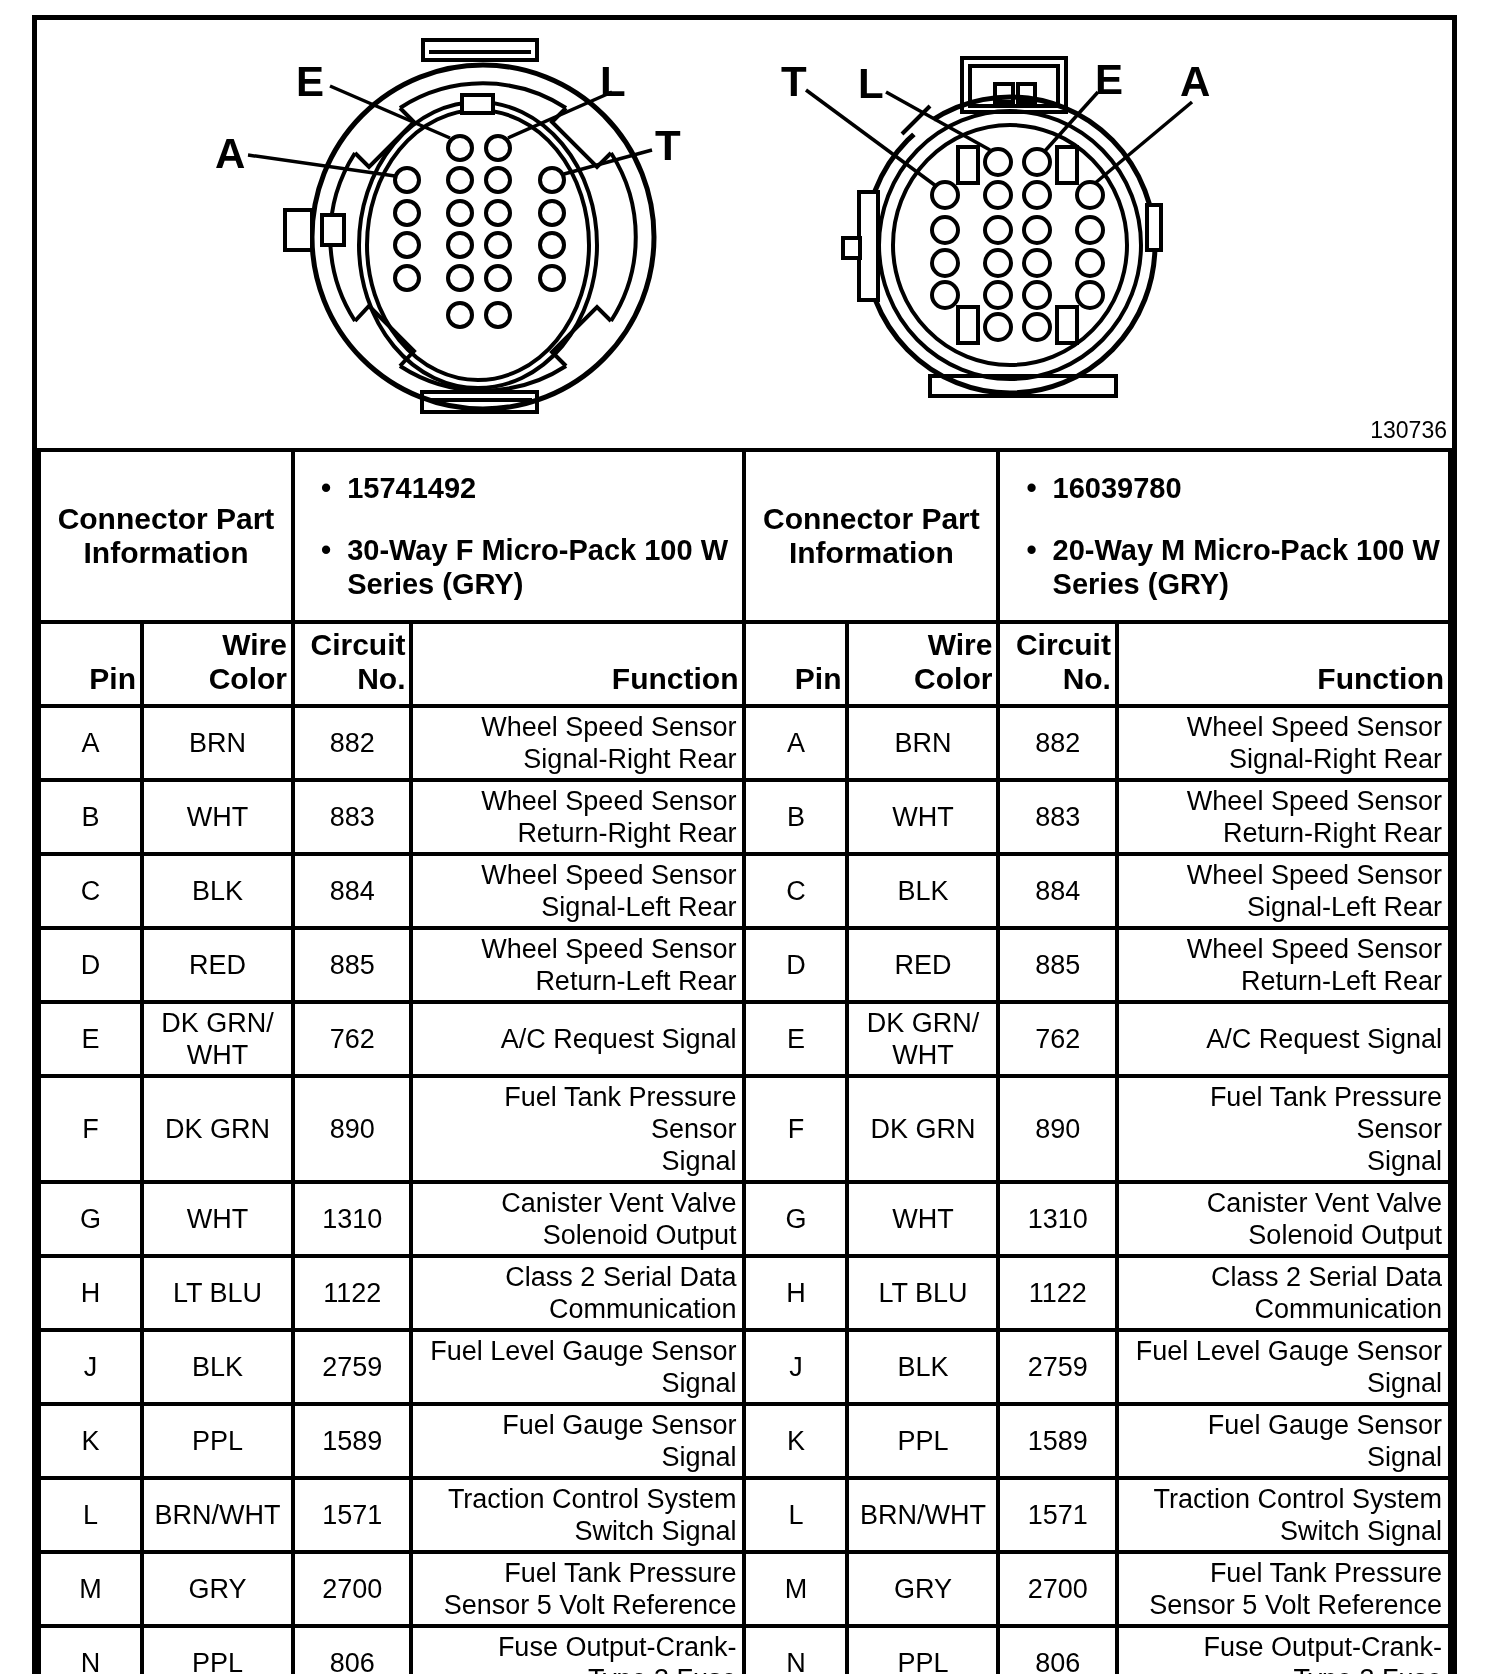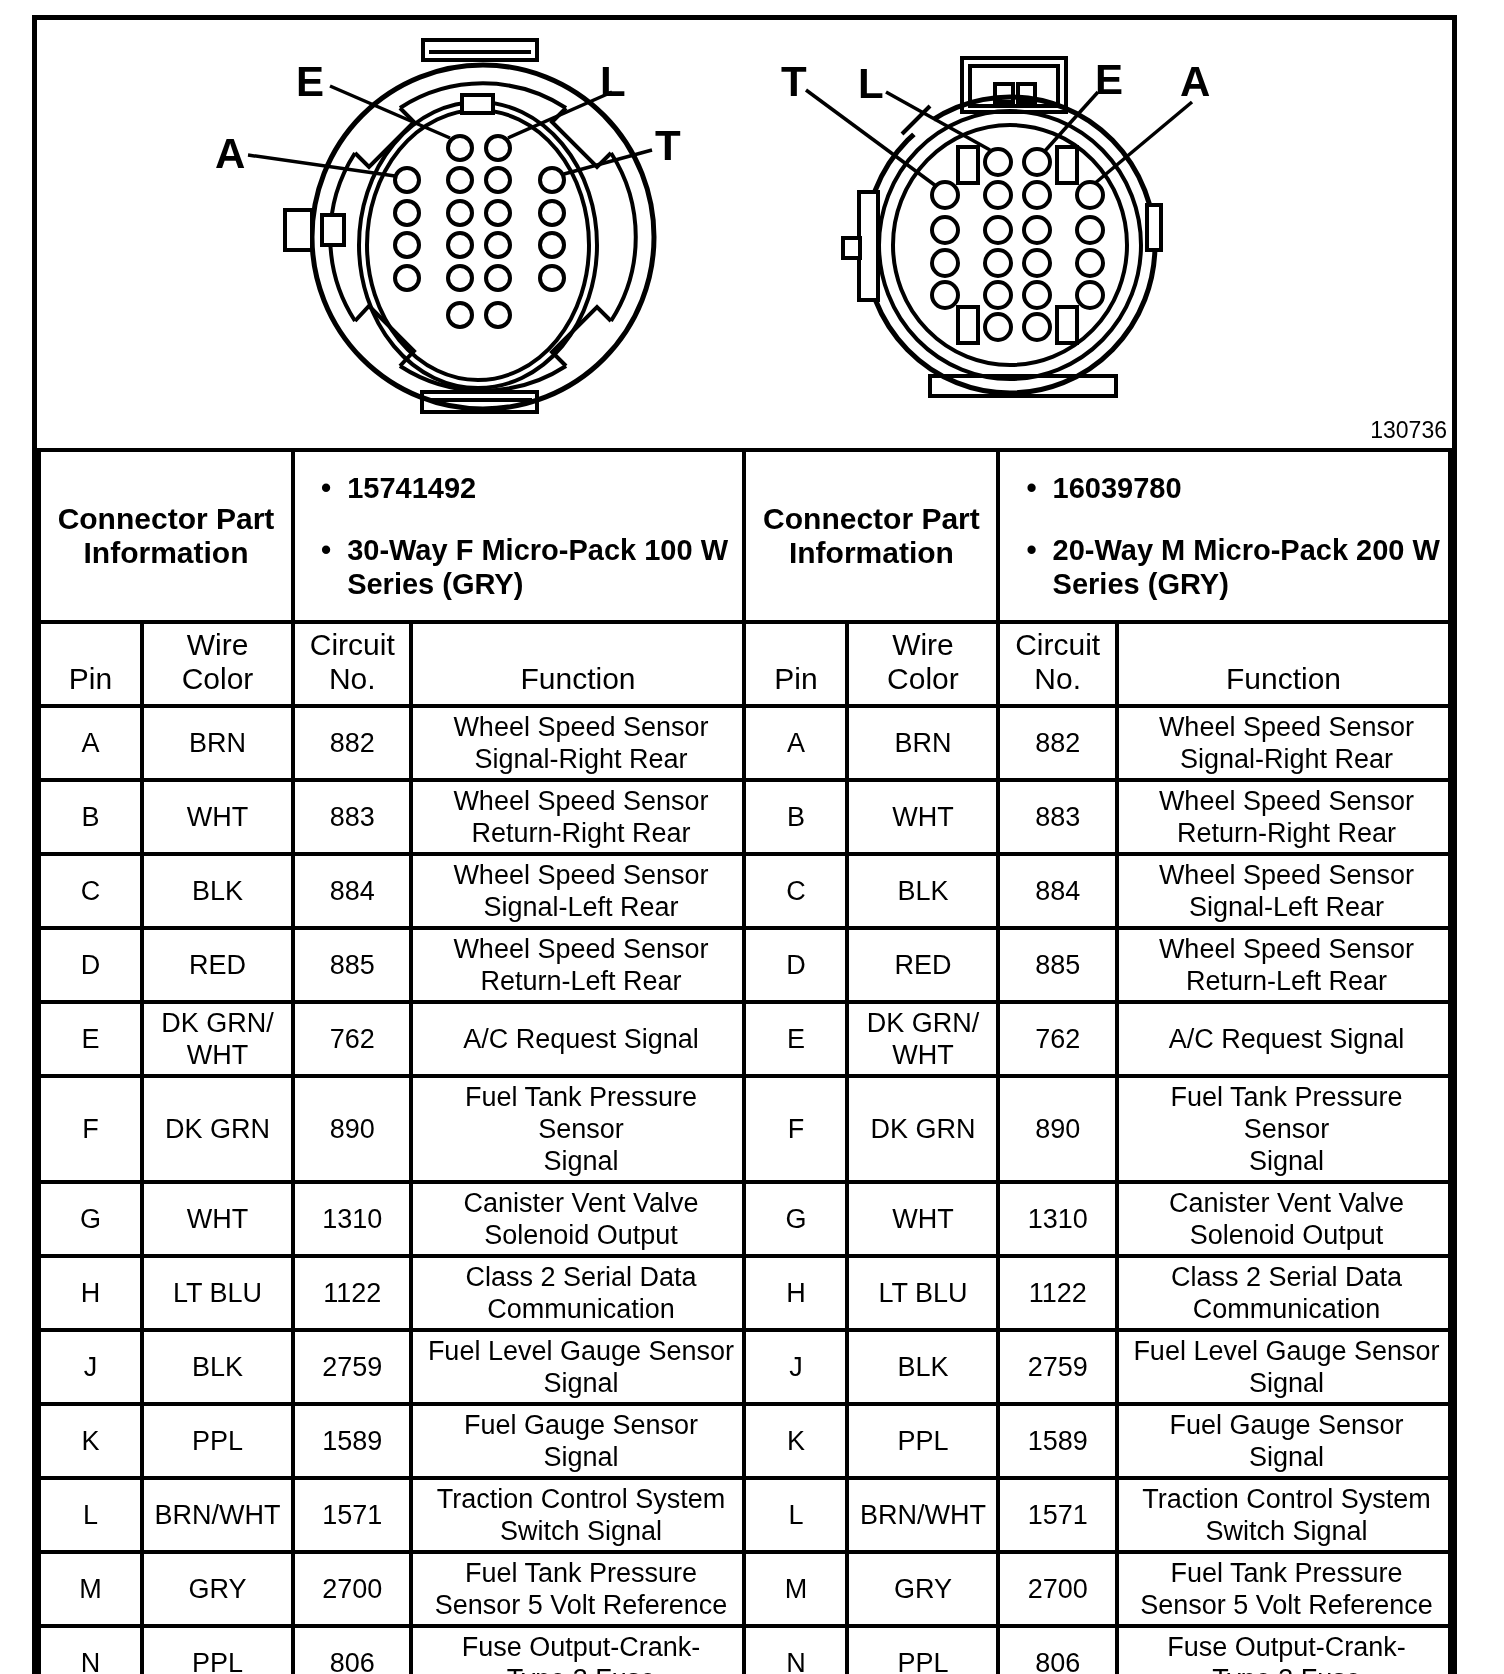--- a/index.html
+++ b/index.html
@@ -18,23 +18,23 @@
   .fignum{font-family:"Liberation Sans",sans-serif;font-size:23px;fill:#000;}
 
   table.pinout{width:100%;border-collapse:collapse;table-layout:fixed;background:#fff;}
   table.pinout td, table.pinout th{border:4px solid #000;white-space:pre-line;overflow:hidden;}
   th.partinfo{font-size:30px;font-weight:bold;vertical-align:middle;height:98px;}
   td.bullets{text-align:left;vertical-align:middle;padding-left:26px;}
   .bline{display:flex;gap:16px;font-weight:bold;font-size:29px;line-height:34px;align-items:flex-start;}
   .bline + .bline{margin-top:10px;}
   .bullet{flex:0 0 auto;}
   .btext{white-space:pre-line;}
-  th.colhead{font-size:30px;font-weight:normal;text-align:center;vertical-align:bottom;padding:4px 4px 8px 4px;height:64px;}
+  th.colhead{font-size:30px;font-weight:bold;text-align:right;vertical-align:bottom;padding:4px 4px 8px 4px;height:64px;}
   td.pin, td.wire, td.circuit{font-size:27px;line-height:32px;text-align:center;vertical-align:middle;padding:3px 4px;}
-  td.function{font-size:27px;line-height:32px;text-align:center;vertical-align:middle;padding:3px 6px 3px 12px;}
+  td.function{font-size:27px;line-height:32px;text-align:right;vertical-align:middle;padding:3px 6px 3px 12px;}
 </style>
 </head>
 <body>
 
 <div id="page">
   <div id="frame">
 
     <div id="diagram">
       <svg viewBox="37 20 1415 428" preserveAspectRatio="xMidYMid meet">
 
@@ -190,21 +190,21 @@
           </td>
           <th class="partinfo" colspan="2">Connector Part
 Information</th>
           <td class="bullets" colspan="2">
             <div class="bline">
               <span class="bullet">•</span>
               <span class="btext">16039780</span>
             </div>
             <div class="bline">
               <span class="bullet">•</span>
-              <span class="btext">20-Way M Micro-Pack 200 W
+              <span class="btext">20-Way M Micro-Pack 100 W
 Series (GRY)</span>
             </div>
           </td>
         </tr>
         <tr>
           <th class="colhead">Pin</th>
           <th class="colhead">Wire Color</th>
           <th class="colhead">Circuit
 No.</th>
           <th class="colhead">Function</th>

